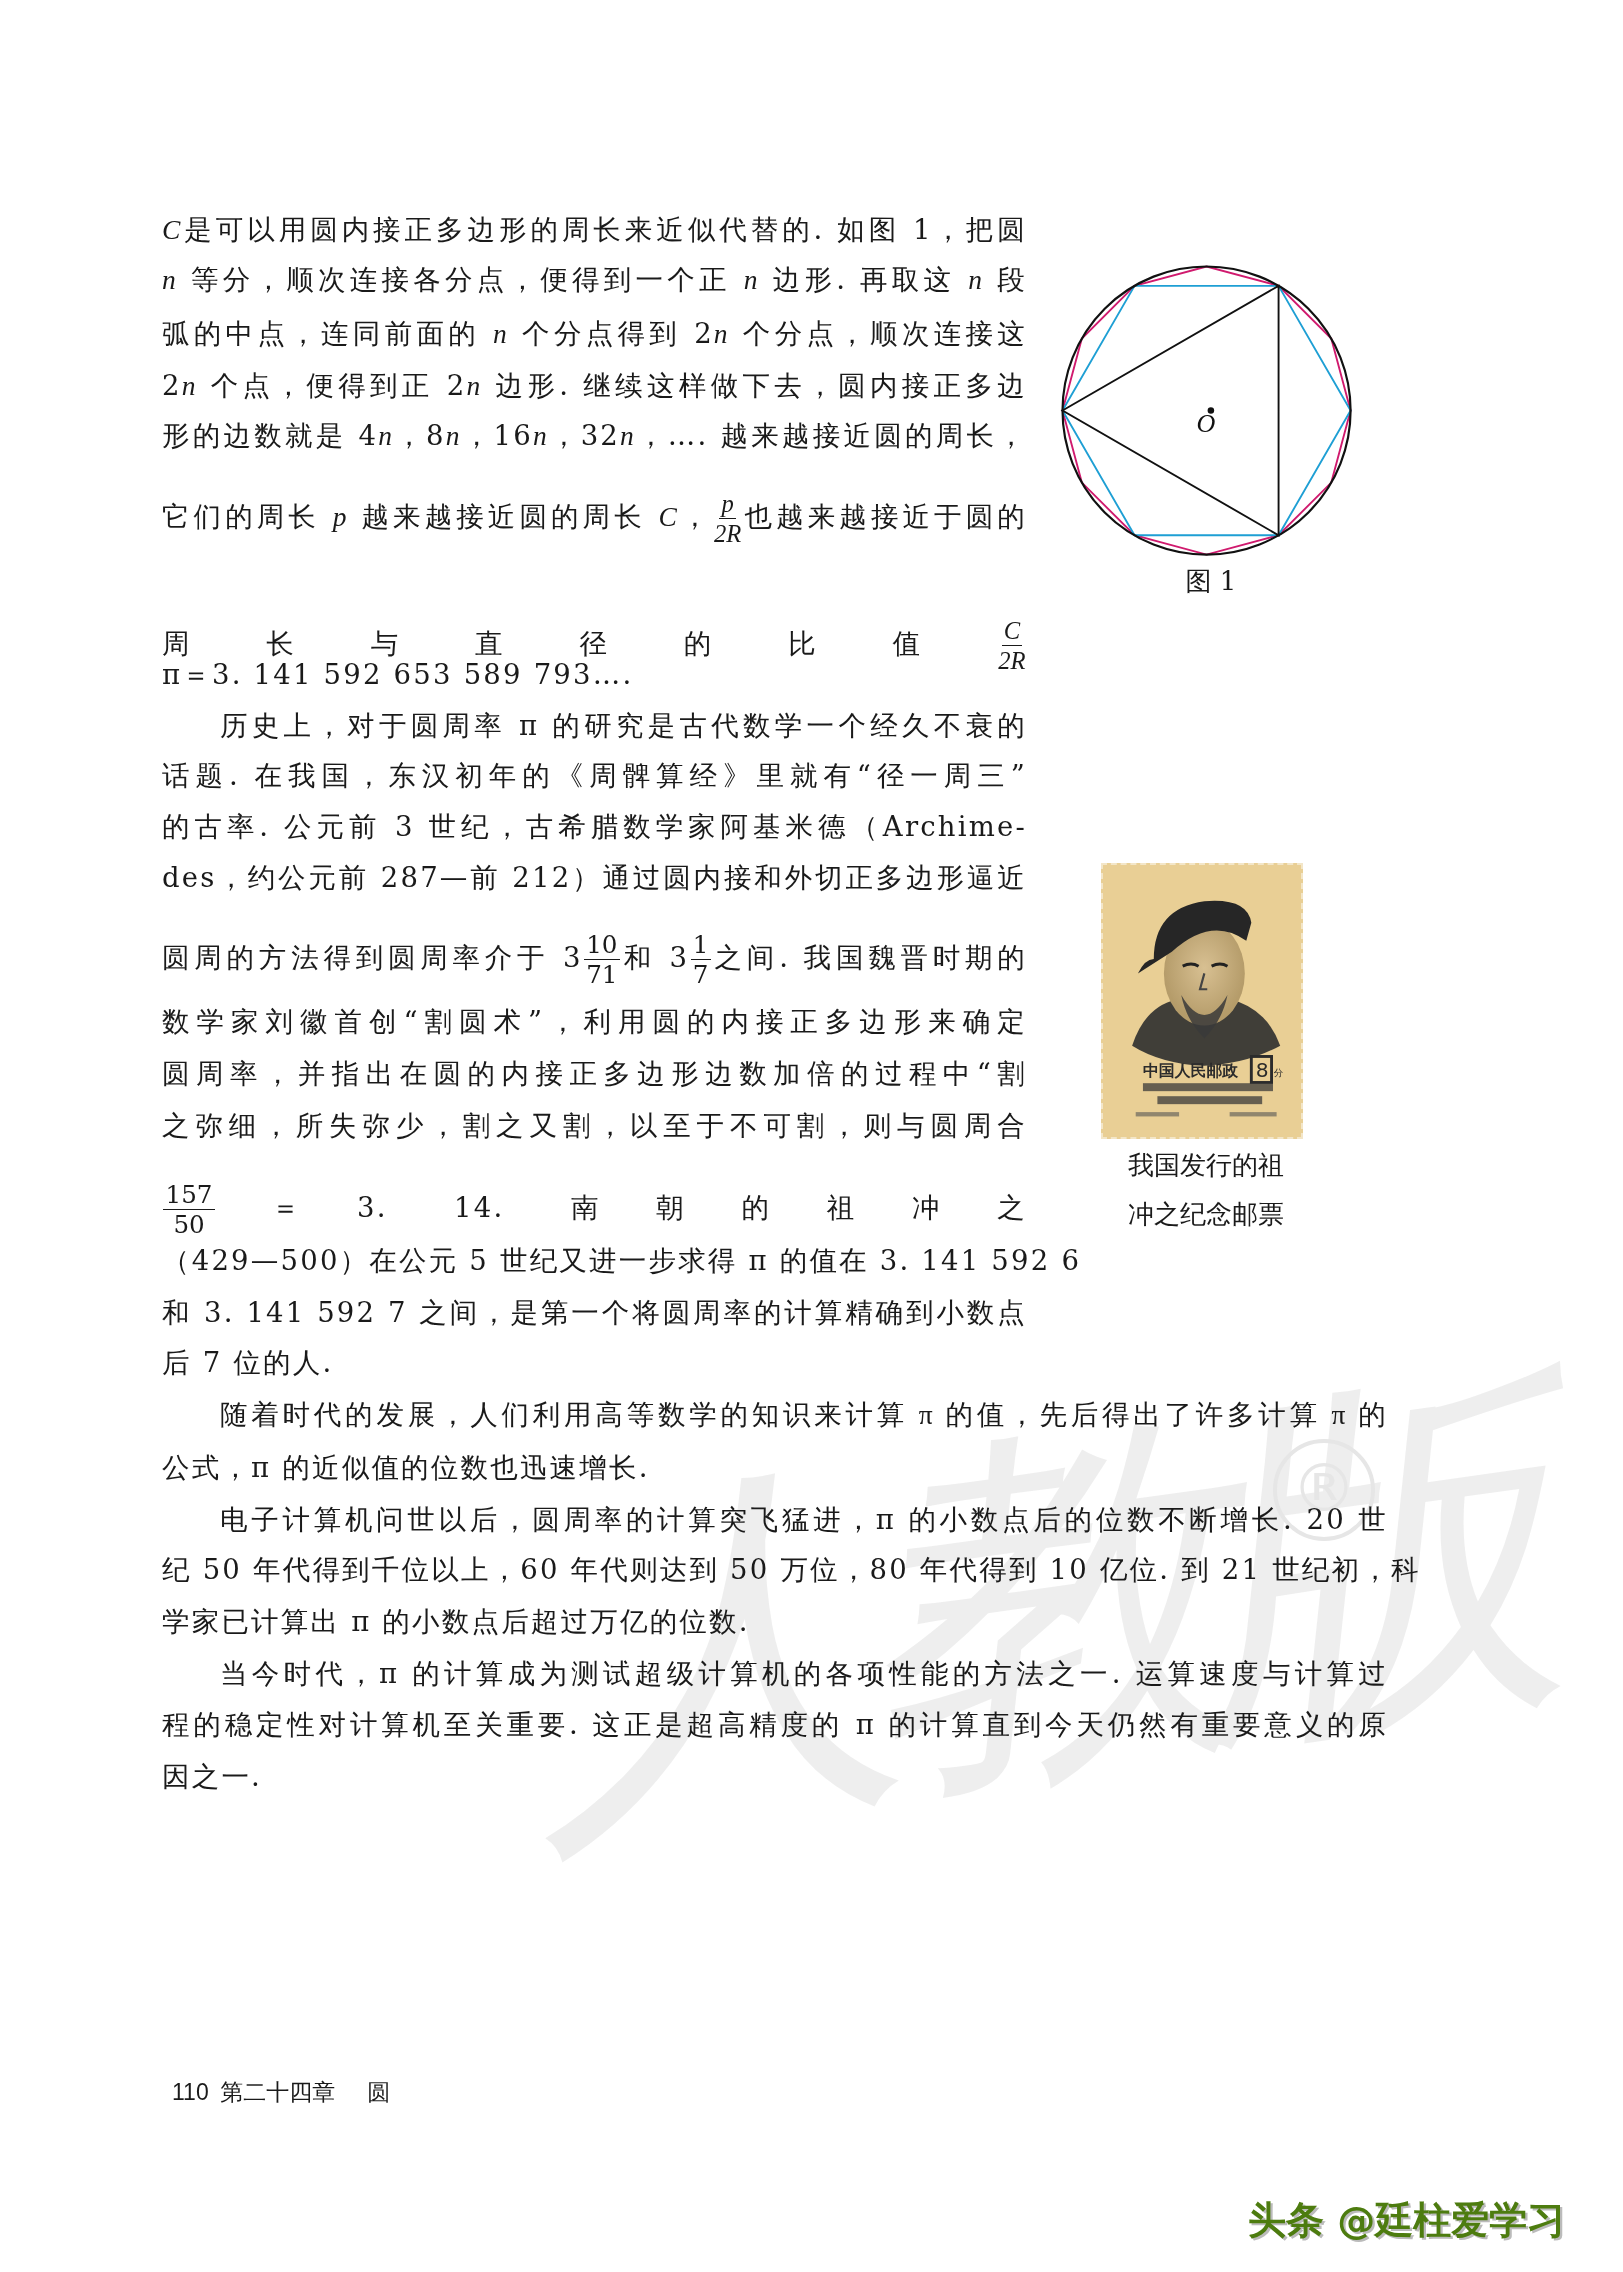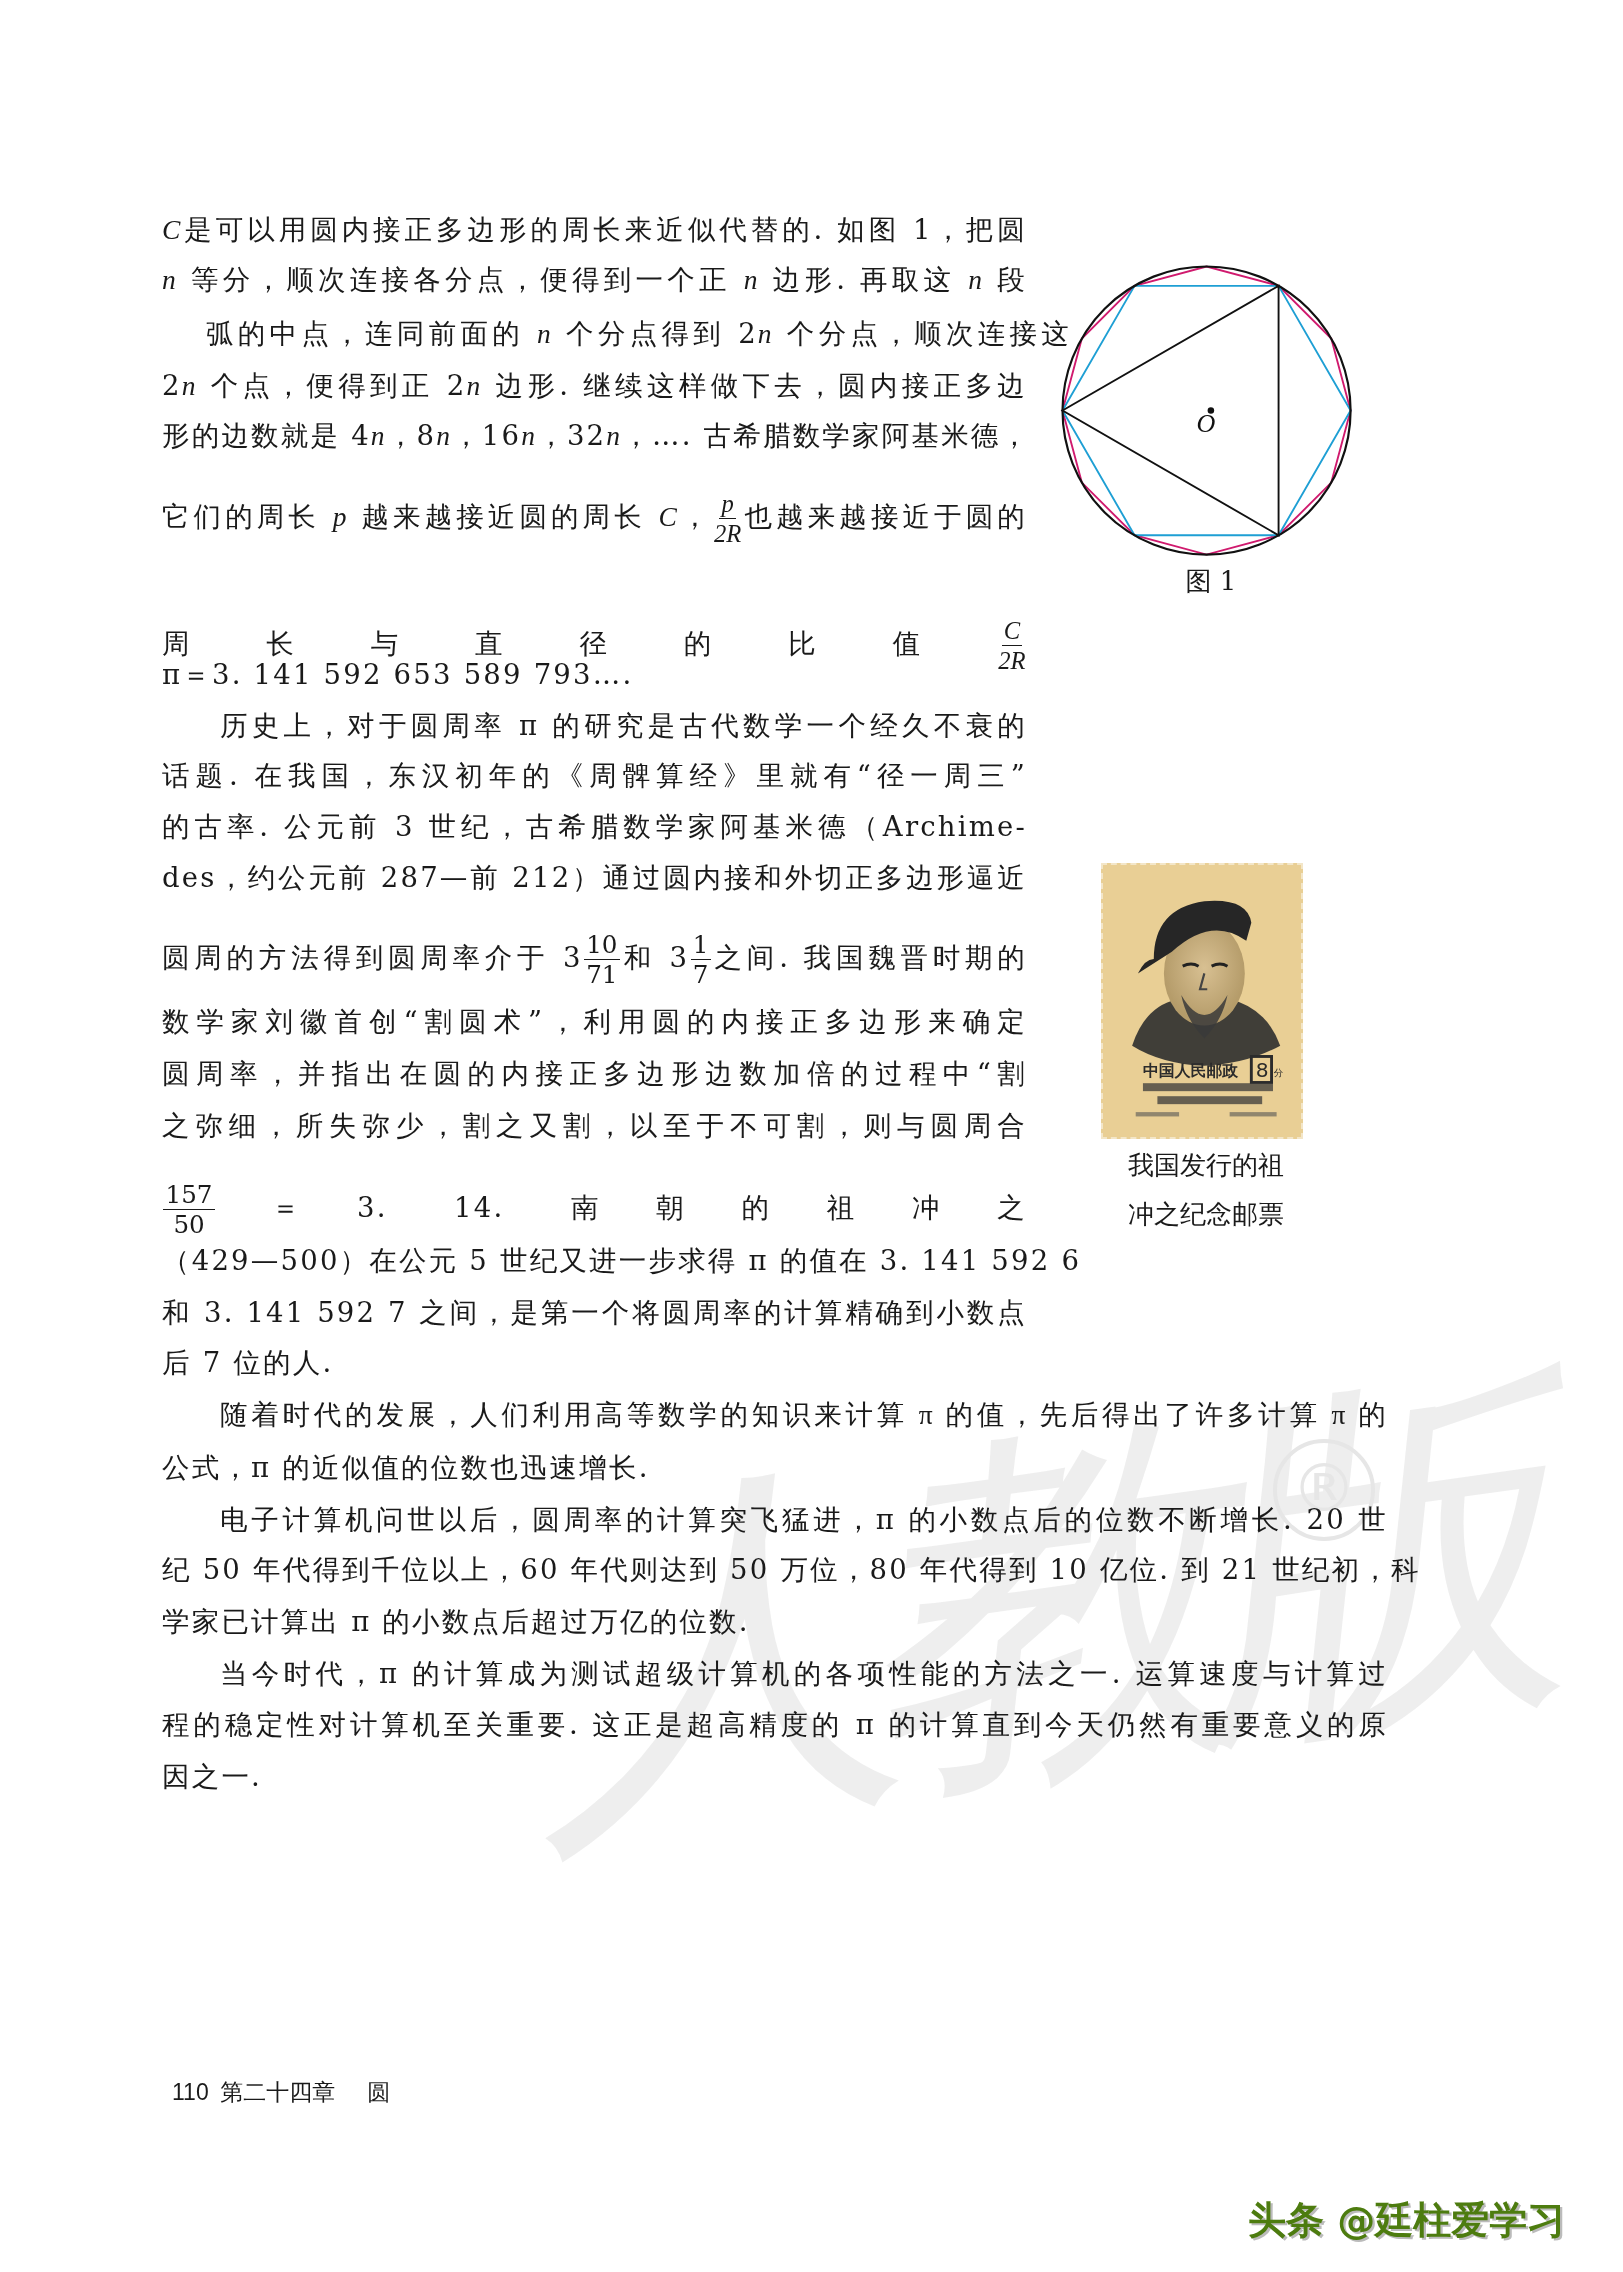--- a/index.html
+++ b/index.html
@@ -30,25 +30,25 @@
 
 <div class="wm-bg">人教版</div>
 <div class="wm-reg">®</div>
 
 <div class="content">
 
   <div class="line narrow" style="top:210px;"><span class="i">C</span><span>是可以用圆内接正多边形的周长来近似代替的. 如图 1，把圆</span></div>
 
   <div class="line narrow" style="top:260px;"><span class="i">n</span><span> 等分，顺次连接各分点，便得到一个正 </span><span class="i">n</span><span> 边形. 再取这 </span><span class="i">n</span><span> 段</span></div>
 
-  <div class="line narrow" style="top:314px;margin-left:44px;"><span>弧的中点，连同前面的 </span><span class="i">n</span><span> 个分点得到 2</span><span class="i">n</span><span> 个分点，顺次连接这</span></div>
+  <div class="line narrow" style="top:314px;"><span>弧的中点，连同前面的 </span><span class="i">n</span><span> 个分点得到 2</span><span class="i">n</span><span> 个分点，顺次连接这</span></div>
 
   <div class="line narrow" style="top:366px;"><span>2</span><span class="i">n</span><span> 个点，便得到正 2</span><span class="i">n</span><span> 边形. 继续这样做下去，圆内接正多边</span></div>
 
-  <div class="line narrow" style="top:416px;"><span>形的边数就是 4</span><span class="i">n</span><span>，8</span><span class="i">n</span><span>，16</span><span class="i">n</span><span>，32</span><span class="i">n</span><span>，…. 古希腊数学家阿基米德，</span></div>
+  <div class="line narrow" style="top:416px;"><span>形的边数就是 4</span><span class="i">n</span><span>，8</span><span class="i">n</span><span>，16</span><span class="i">n</span><span>，32</span><span class="i">n</span><span>，…. 越来越接近圆的周长，</span></div>
 
   <div class="line narrow" style="top:489px;"><span>它们的周长 </span><span class="i">p</span><span> 越来越接近圆的周长 </span><span class="i">C</span><span>，</span><span class="frac">
         <span class="num i">p</span>
         <span class="i">2R</span>
       </span><span>也越来越接近于圆的</span></div>
 
   <div class="line narrow" style="top:616px;"><span>周长与直径的比值</span><span class="frac">
         <span class="num i">C</span>
         <span class="i">2R</span>
       </span></div>

